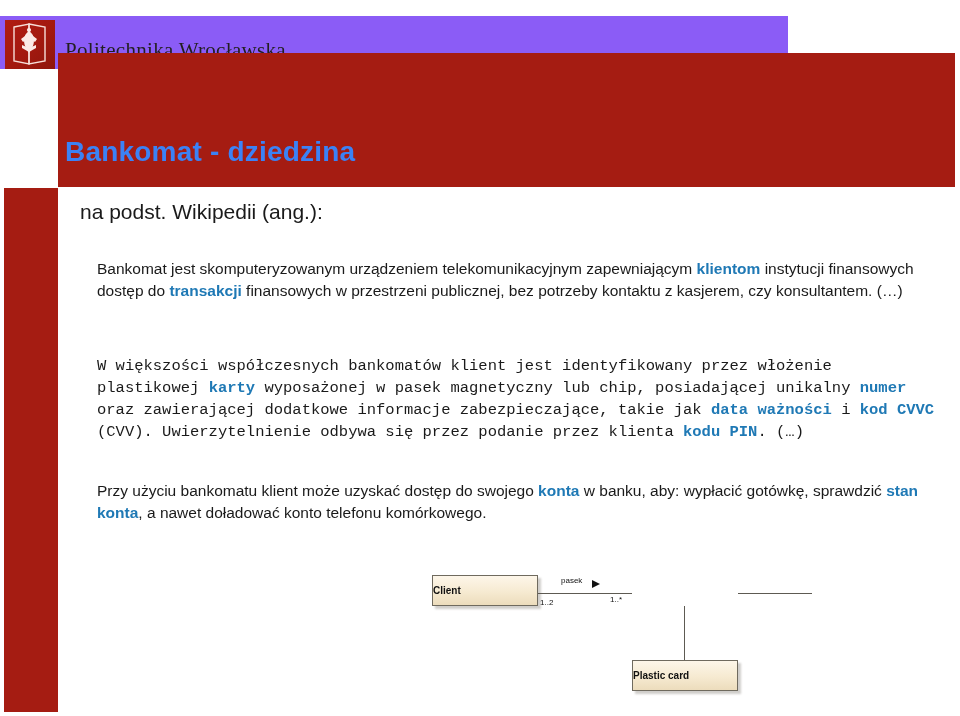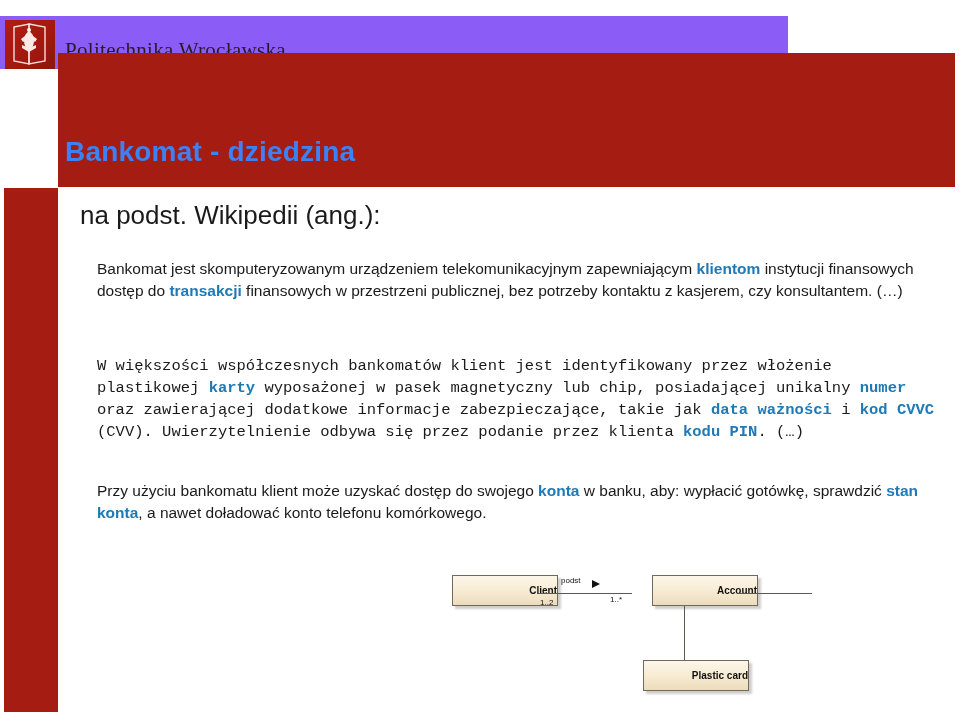--- a/index.html
+++ b/index.html
@@ -70,21 +70,21 @@
     position: absolute;
     left: 4px; top: 188px;
     width: 54px; height: 524px;
     background: #a51c12;
   }
 
   
   #subtitle {
     position: absolute;
     left: 80px; top: 200px;
-    font-size: 26px;
+    font-size: 21px;
     color: #1a1a1a;
     white-space: nowrap;
   }
   .para {
     position: absolute;
     left: 97px;
     width: 845px;
     font-size: 15.5px;
     line-height: 22px;
     color: #1a1a1a;
@@ -101,30 +101,29 @@
     width: 540px; height: 156px;
   }
   .uml-box {
     position: absolute;
     box-sizing: border-box;
     background: linear-gradient(180deg, #fdf6e9 0%, #f6ead1 55%, #ecdcbc 100%);
     border: 1px solid #6f6a5e;
     box-shadow: 3px 3px 2px rgba(120,115,105,0.35);
     display: flex;
     align-items: center;
-    justify-content: flex-end;
+    justify-content: flex-start;
     font-size: 10px;
     font-weight: bold;
     color: #111111;
-    margin-left: 20px;
   }
   #box-client   { left: 12px;  top: 15px;  width: 106px; height: 31px; }
   #box-account  { left: 212px; top: 15px;  width: 106px; height: 31px; }
   #box-bank     { left: 392px; top: 15px;  width: 106px; height: 31px; }
-  #box-card     { left: 203px; top: 100px; width: 106px; height: 31px; }
+  #box-card     { left: 212px; top: 100px; width: 106px; height: 31px; }
 
   .uml-line { position: absolute; background: #5d5a52; }
   #line-client-account { left: 118px; top: 33px;  width: 94px;  height: 1px; }
   #line-account-bank   { left: 318px; top: 33px;  width: 74px;  height: 1px; }
   #line-account-card   { left: 264px; top: 46px;  width: 1px;   height: 54px; }
 
   .uml-label {
     position: absolute;
     font-size: 8px;
     color: #111111;
@@ -171,30 +170,27 @@
   <div id="subtitle">na podst. Wikipedii (ang.):</div>
 
   <div class="para" id="para-1"><span>Bankomat jest skomputeryzowanym urządzeniem telekomunikacyjnym zapewniającym </span><span class="hl">klientom</span><span> instytucji finansowych dostęp do </span><span class="hl">transakcji</span><span> finansowych w przestrzeni publicznej, bez potrzeby kontaktu  z kasjerem, czy konsultantem. (…)</span></div>
   <div class="para" id="para-2"><span>W większości współczesnych bankomatów klient jest identyfikowany przez włożenie plastikowej </span><span class="hl">karty</span><span> wyposażonej w pasek magnetyczny lub chip, posiadającej unikalny </span><span class="hl">numer</span><span> oraz zawierającej dodatkowe informacje zabezpieczające, takie jak </span><span class="hl">data ważności</span><span> i </span><span class="hl">kod CVVC</span><span> (CVV). Uwierzytelnienie odbywa się przez podanie przez klienta </span><span class="hl">kodu PIN</span><span>. (…)</span></div>
   <div class="para" id="para-3"><span>Przy użyciu bankomatu klient może uzyskać dostęp do swojego </span><span class="hl">konta</span><span> w banku, aby: wypłacić gotówkę, sprawdzić </span><span class="hl">stan konta</span><span>, a nawet doładować konto telefonu komórkowego.</span></div>
 
   <div id="uml">
     <div class="uml-box" id="box-client">
       <span>Client</span>
     </div>
-    <div class="uml-box" id="box-account">
-      <span>Account</span>
-    </div>
     <div class="uml-box" id="box-card">
       <span>Plastic card</span>
     </div>
 
     <div class="uml-line" id="line-client-account"></div>
     <div class="uml-line" id="line-account-bank"></div>
     <div class="uml-line" id="line-account-card"></div>
 
-    <div class="uml-label" id="label-owns">podst</div>
+    <div class="uml-label" id="label-owns">pasek</div>
     <div id="owns-arrow"></div>
     <div class="uml-label" id="mult-client">1..2</div>
     <div class="uml-label" id="mult-account">1..*</div>
   </div>
 
 </div>
 
 </body></html>

